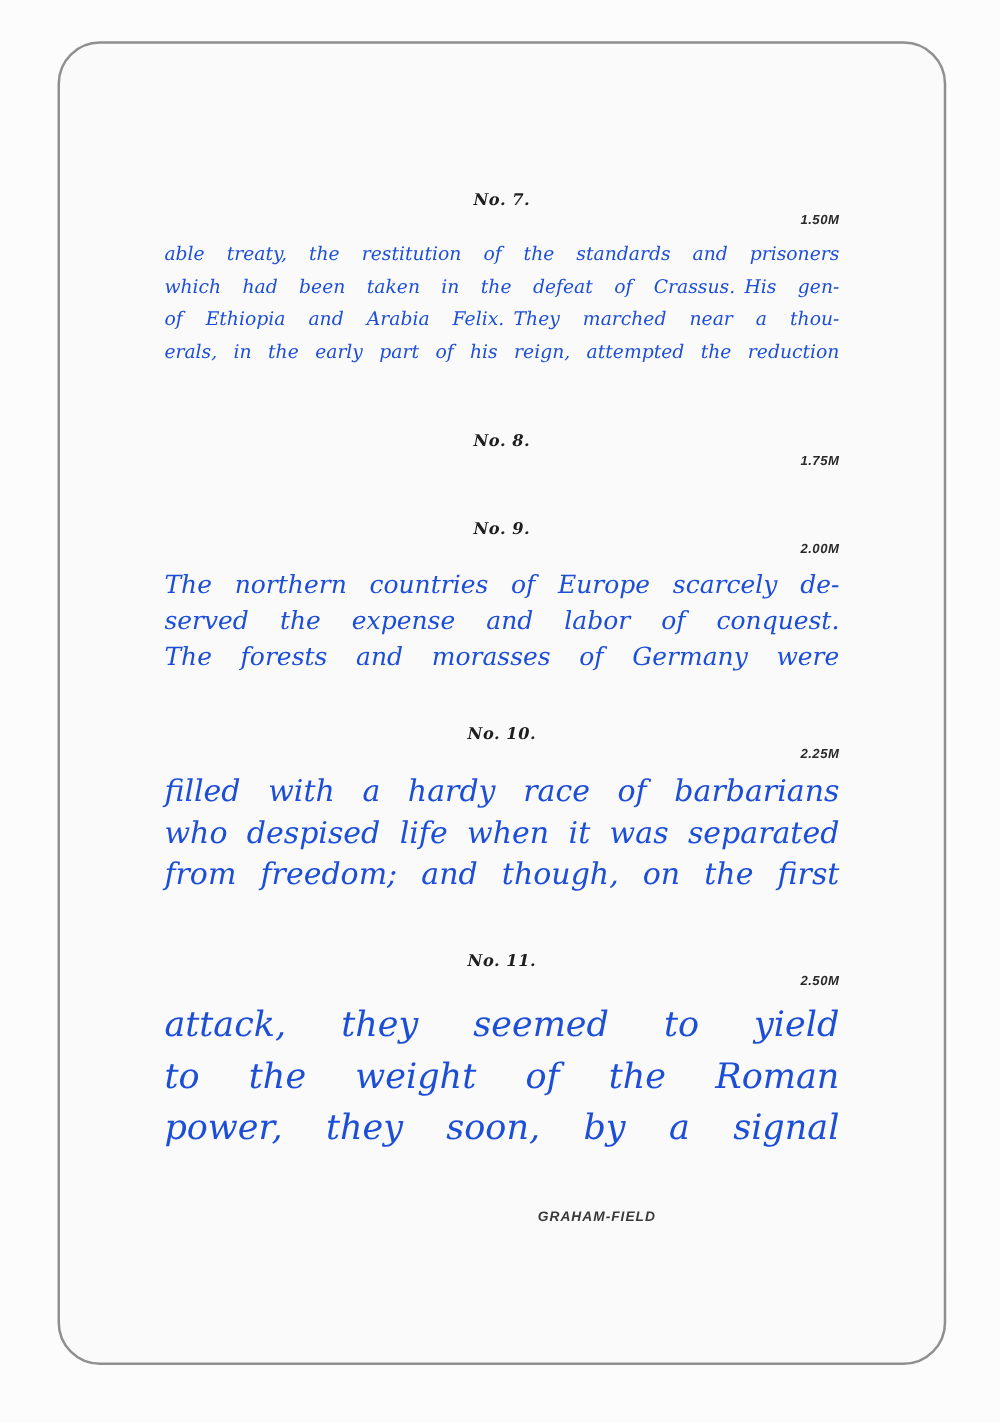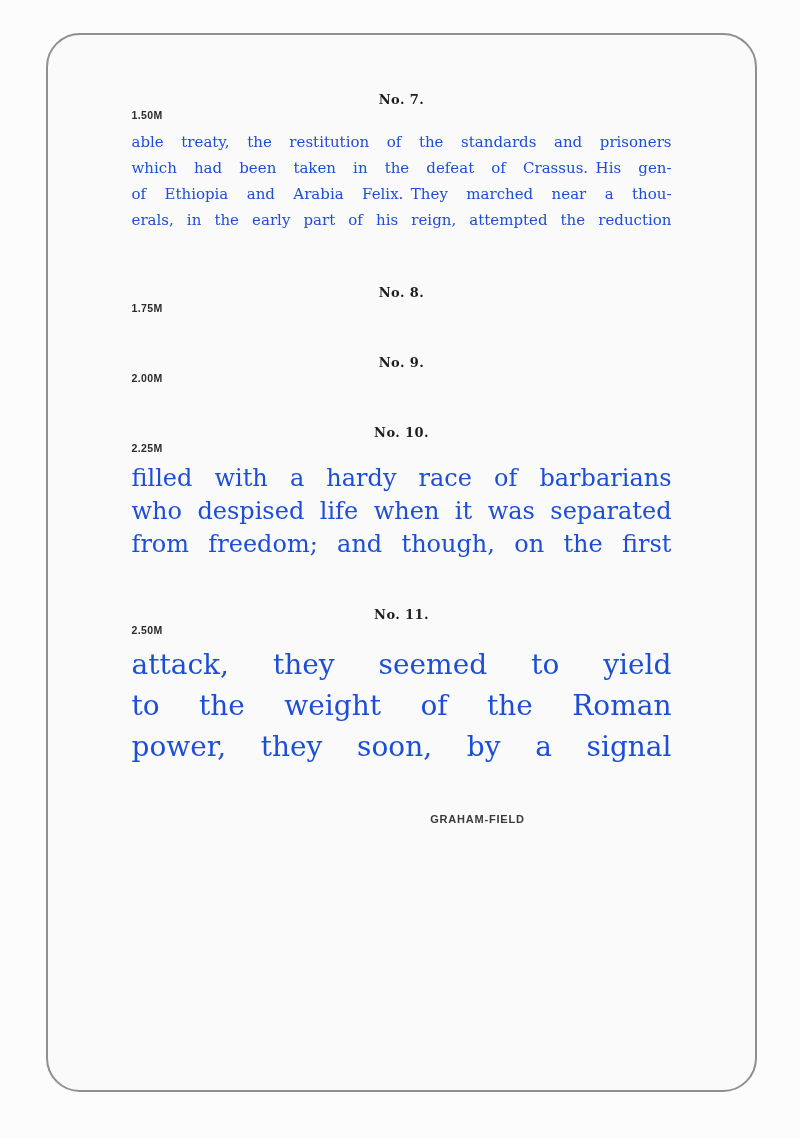--- a/index.html
+++ b/index.html
@@ -22,33 +22,34 @@
     width: 711px;
     height: 1059px;
     box-sizing: border-box;
     background: #fafafa;
     border: 2px solid #8f8f8f;
     border-radius: 34px;
   }
   .content {
     width: 540px;
     margin: 0 auto;
-    padding-top: 57px;
+    padding-top: 118px;
+    font-style: italic;
   }
   .test-section .section-no {
     text-align: center;
     font-family: "DejaVu Serif", serif;
     font-weight: bold;
     font-size: 13px;
     line-height: 16px;
     letter-spacing: 0.4px;
     color: #1e1e1e;
   }
   .test-section .section-m {
-    text-align: left;
+    text-align: right;
     font-family: "Liberation Sans", sans-serif;
     font-weight: bold;
     font-size: 10.5px;
     line-height: 13px;
     letter-spacing: 0.4px;
     color: #2a2a2a;
     margin: 1px 0 7px 0;
   }
   .line {
     text-align: justify;
@@ -96,20 +97,25 @@
   </section>
 
   <section class="test-section section-1">
     <div class="section-no">No. 8.</div>
     <div class="section-m">1.75M</div>
   </section>
 
   <section class="test-section section-2">
     <div class="section-no">No. 9.</div>
     <div class="section-m">2.00M</div>
+    <div class="section-lines">
+              <div class="line">The northern countries of Europe scarcely de-</div>
+              <div class="line">served the expense and labor of conquest.</div>
+              <div class="line">The forests and morasses of Germany were</div>
+            </div>
   </section>
 
   <section class="test-section section-3">
     <div class="section-no">No. 10.</div>
     <div class="section-m">2.25M</div>
     <div class="section-lines">
               <div class="line">filled with a hardy race of barbarians</div>
               <div class="line">who despised life when it was separated</div>
               <div class="line">from freedom; and though, on the first</div>
             </div>

